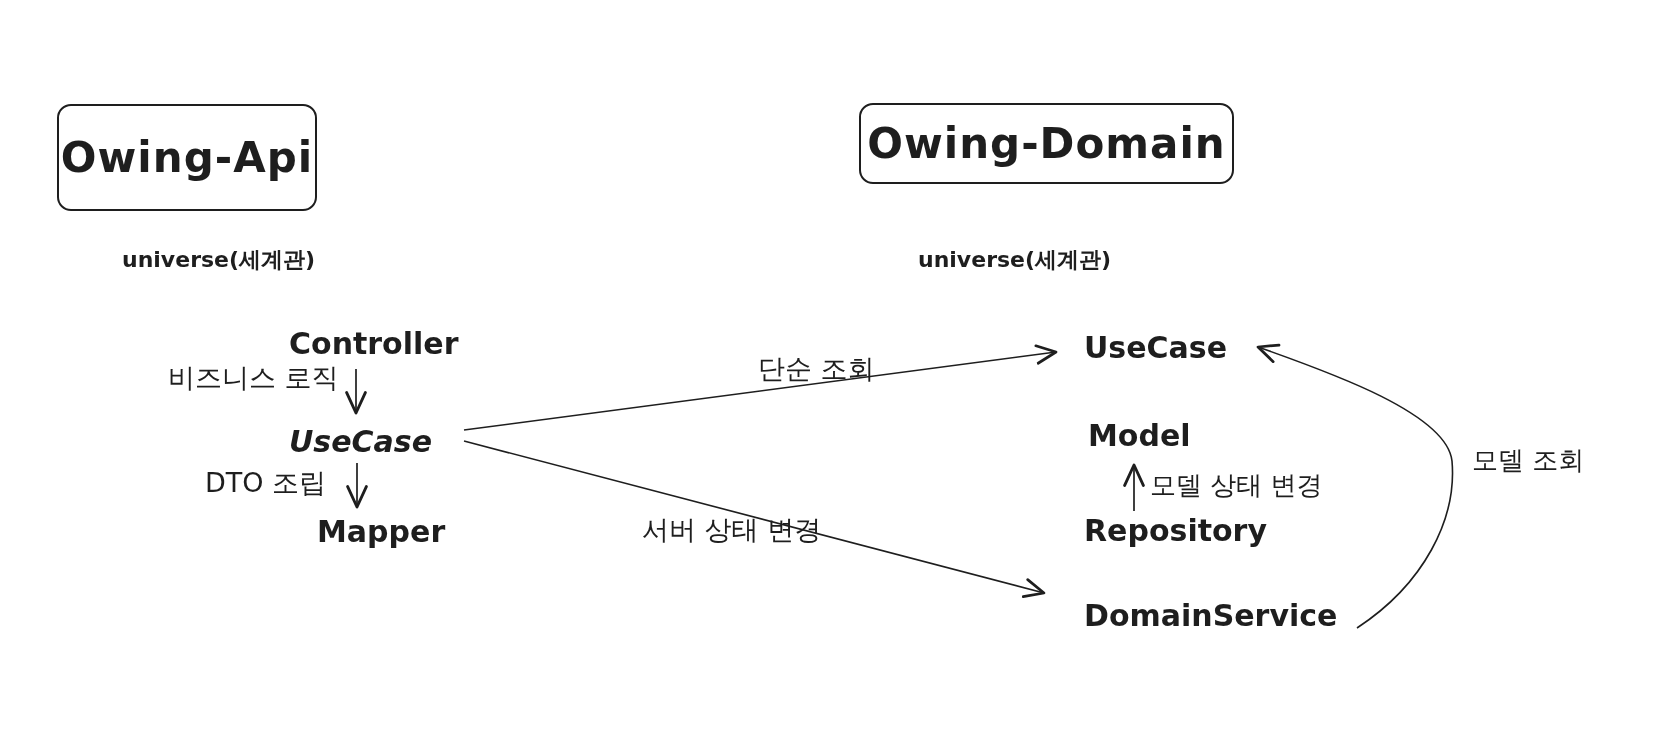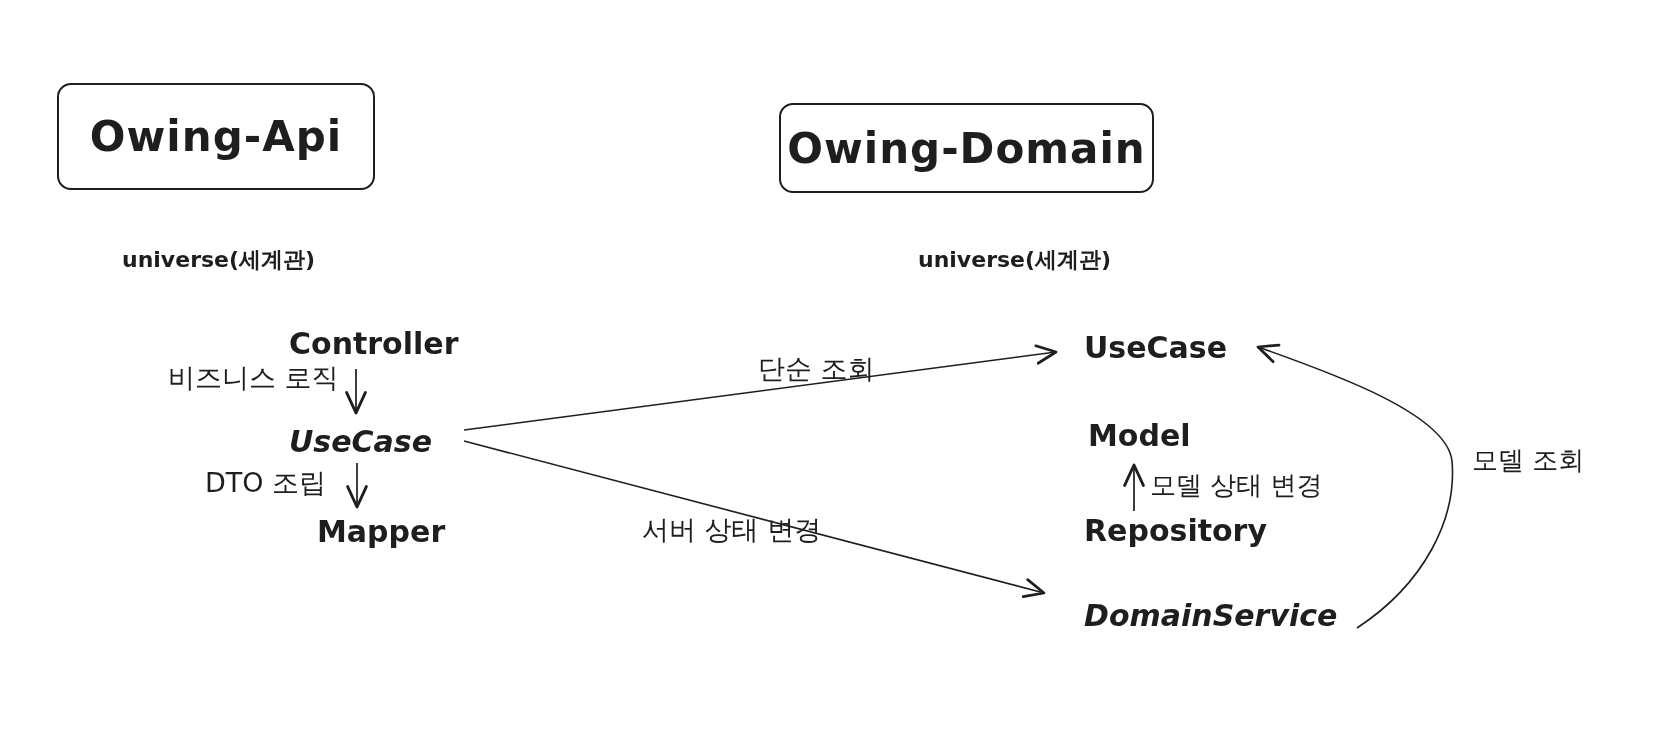--- a/index.html
+++ b/index.html
@@ -68,25 +68,25 @@
 
     <path d="M464,430 L1056,352" fill="none" stroke="#1e1e1e" stroke-width="1.6" marker-end="url(#ah)"></path>
 
     <path d="M464,441 L1044,593" fill="none" stroke="#1e1e1e" stroke-width="1.6" marker-end="url(#ah)"></path>
 
     <path d="M1134,511 L1134,465" fill="none" stroke="#1e1e1e" stroke-width="1.7" marker-end="url(#ah)"></path>
 
     <path d="M1357,628 C1424,584 1457,519 1452,461 C1447,414 1332,373 1258,347" fill="none" stroke="#1e1e1e" stroke-width="1.6" marker-end="url(#ah)"></path>
   </svg>
 
-  <div class="node-box" style="left:57px; top:83px; width:318px; height:107px;">
+  <div class="node-box" style="left:57px; top:104px; width:260px; height:107px;">
     <span class="box-title">Owing-Api</span>
   </div>
 
-  <div class="node-box" style="left:779px; top:103px; width:375px; height:90px;">
+  <div class="node-box" style="left:859px; top:103px; width:375px; height:81px;">
     <span class="box-title">Owing-Domain</span>
   </div>
 
   <div class="label universe" style="left:122px; top:245px;">universe(세계관)</div>
 
   <div class="label edge-label" style="left:168px; top:360px;">비즈니스 로직</div>
 
   <div class="label node" style="left:289px; top:326px;">Controller</div>
 
   <div class="label node" style="left:289px; top:424px;font-style:italic;">UseCase</div>
@@ -99,21 +99,21 @@
   <div class="label universe" style="left:918px; top:245px;">universe(세계관)</div>
 
   <div class="label node" style="left:1084px; top:330px;">UseCase</div>
 
   <div class="label node" style="left:1088px; top:418px;">Model</div>
 
   <div class="label edge-label-sm" style="left:1150px; top:468px;">모델 상태 변경</div>
 
   <div class="label node" style="left:1084px; top:513px;">Repository</div>
 
-  <div class="label node" style="left:1084px; top:598px;font-style:italic;">DomainService</div>
+  <div class="label node" style="left:1084px; top:598px;">DomainService</div>
 
   <div class="label edge-label-sm" style="left:1472px; top:443px;">모델 조회</div>
 
   <div class="label edge-label" style="left:758px; top:351px;">단순 조회</div>
 
   <div class="label edge-label" style="left:642px; top:512px;">서버 상태 변경</div>
 
 </div>
 
 </body></html>

